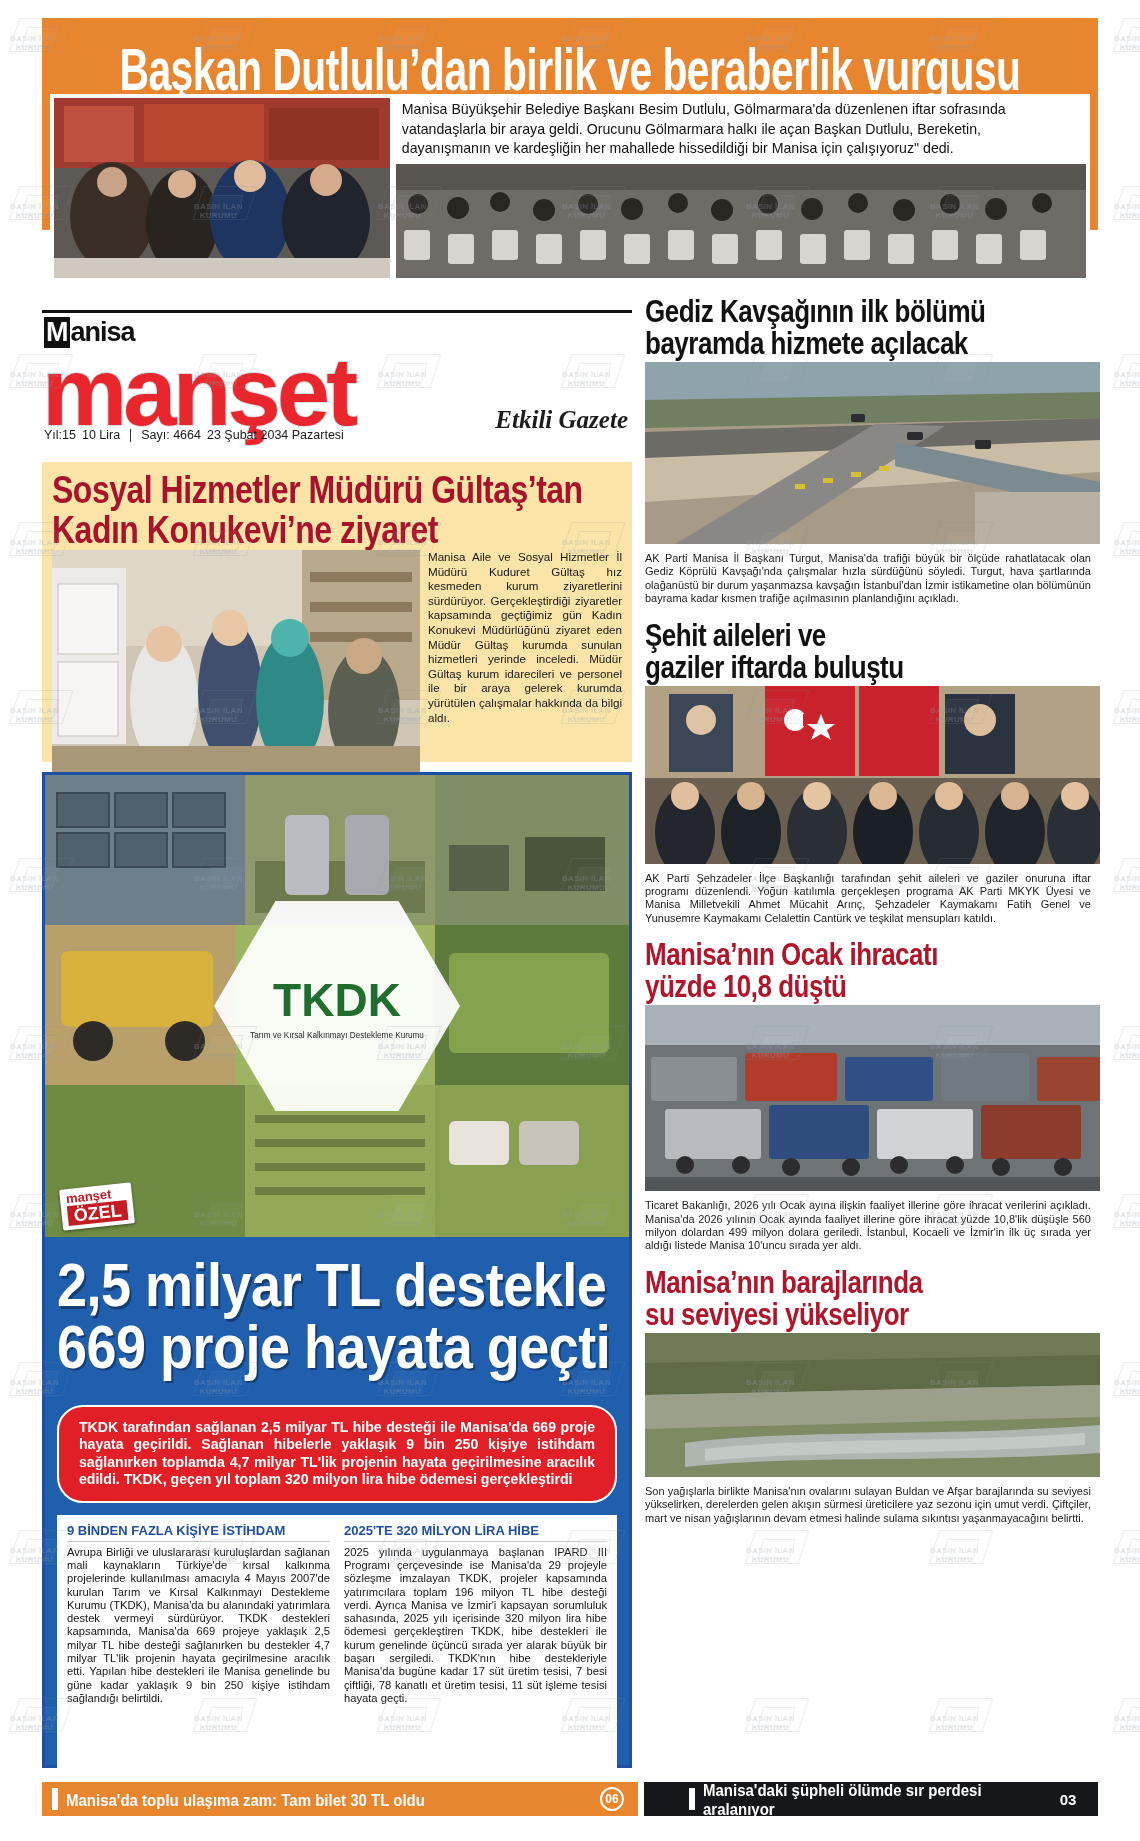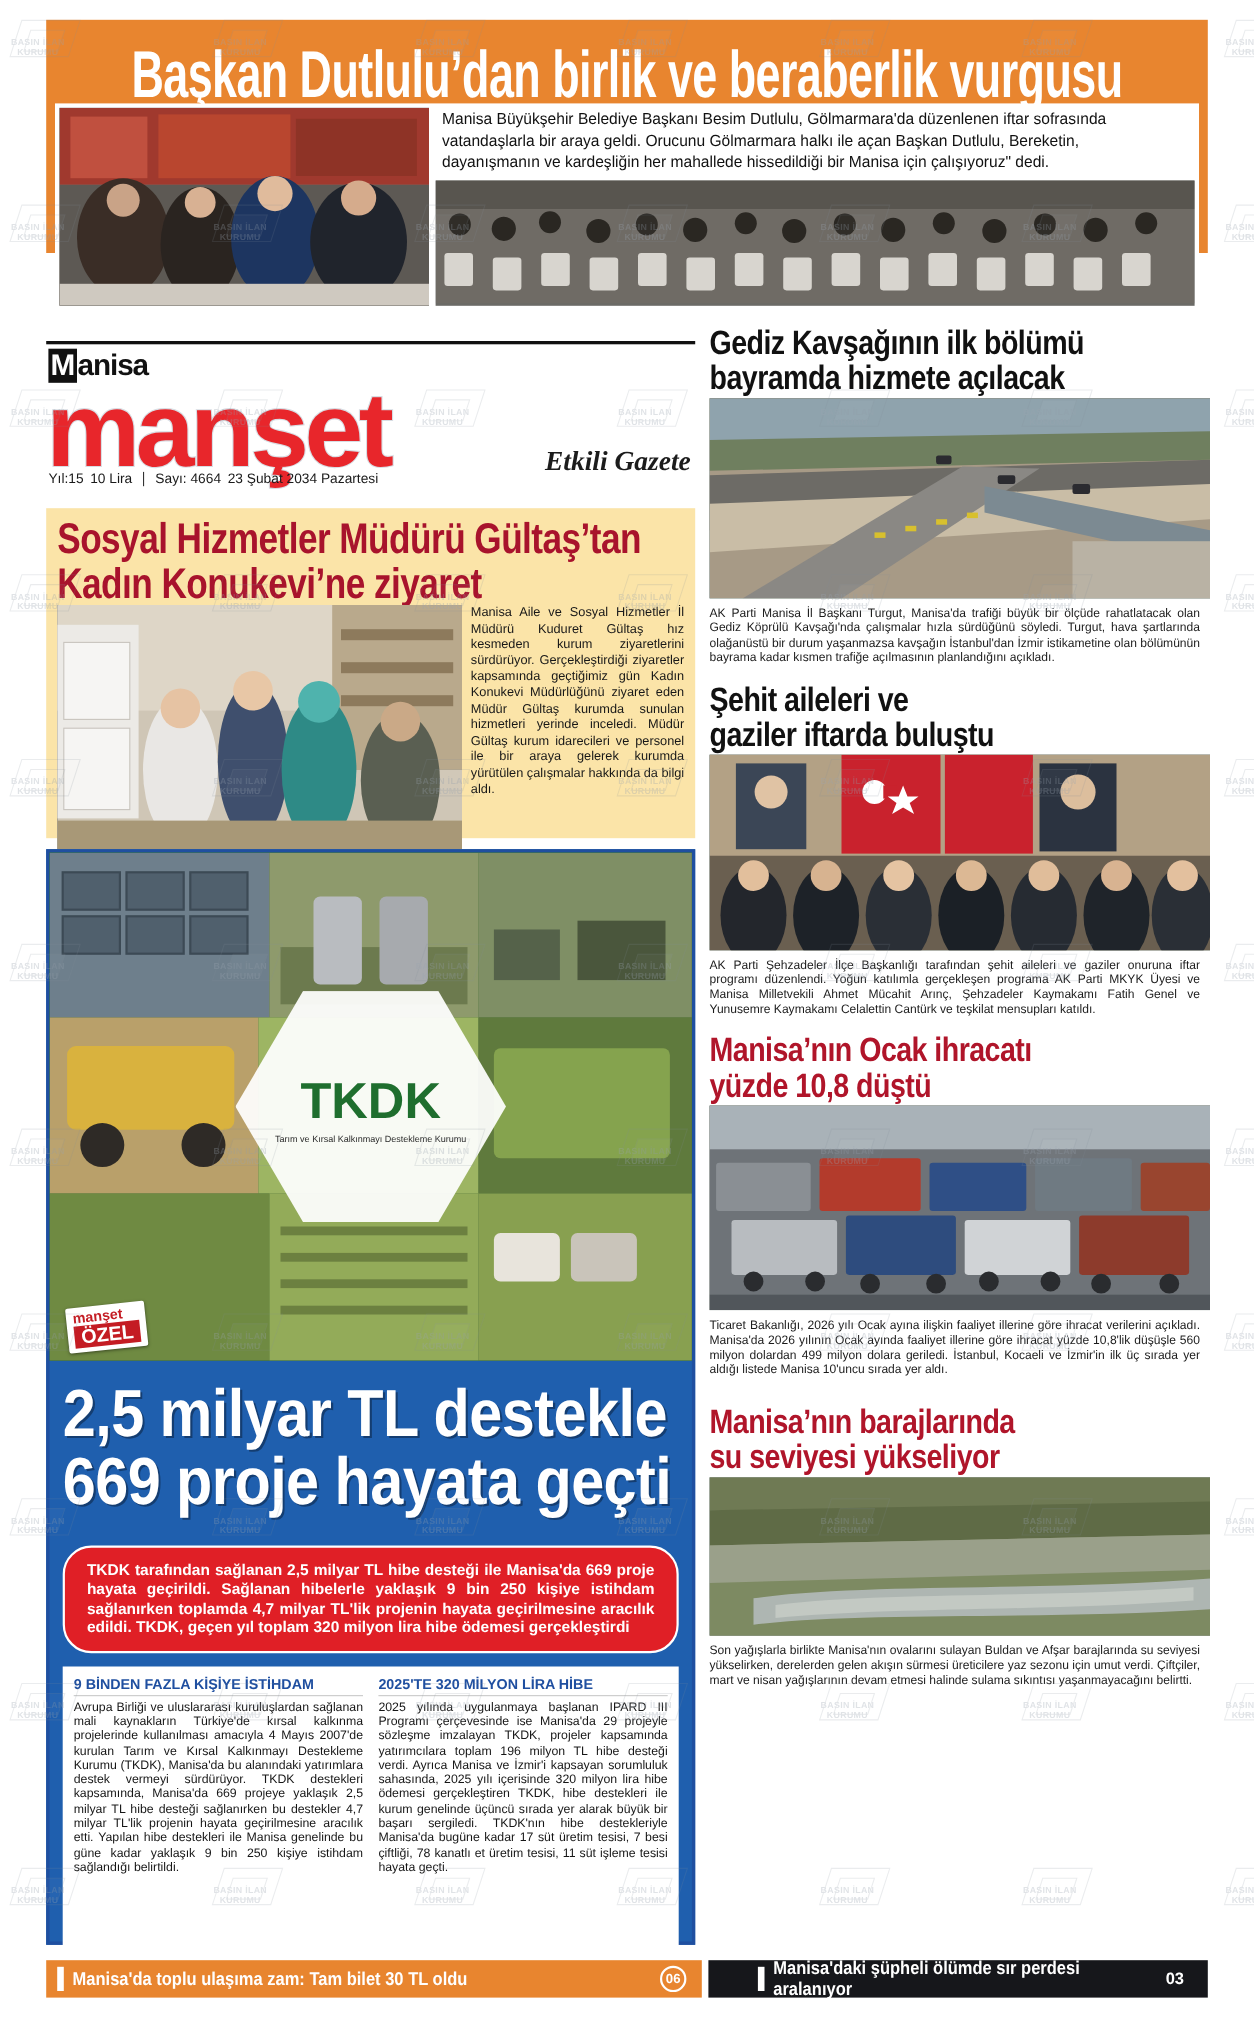--- a/index.html
+++ b/index.html
@@ -530,21 +530,21 @@
             <circle cx="310" cy="160" r="9"></circle>
           <circle cx="356" cy="162" r="9"></circle>
             <circle cx="418" cy="162" r="9"></circle>
         </g>
         <rect x="0" y="172" width="455" height="14" fill="#51565b"></rect>
       </svg>
     </div>
     <div class="r-body" style="margin-top:8px">Ticaret Bakanlığı, 2026 yılı Ocak ayına ilişkin faaliyet illerine göre ihracat verilerini açıkladı. Manisa'da 2026 yılının Ocak ayında faaliyet illerine göre ihracat yüzde 10,8'lik düşüşle 560 milyon dolardan 499 milyon dolara geriledi. İstanbul, Kocaeli ve İzmir'in ilk üç sırada yer aldığı listede Manisa 10'uncu sırada yer aldı.</div>
   </div>
 
-  <div style="margin-top:24px">
+  <div style="margin-top:14px">
     <div class="r-head hl-cond red">
       <div>Manisa’nın barajlarında</div>
       <div>su seviyesi yükseliyor</div>
     </div>
     <div class="r-photo" style="height:144px">
       <svg width="455" height="144" viewBox="0 0 455 144" preserveAspectRatio="none">
         <rect width="455" height="144" fill="#8e9578"></rect>
         <rect x="0" y="0" width="455" height="30" fill="#6f7a54"></rect>
         <path d="M0 30 L455 22 L455 52 L0 62 Z" fill="#5f6b46"></path>
         <path d="M0 62 L455 52 L455 96 L0 110 Z" fill="#9aa08a"></path>

